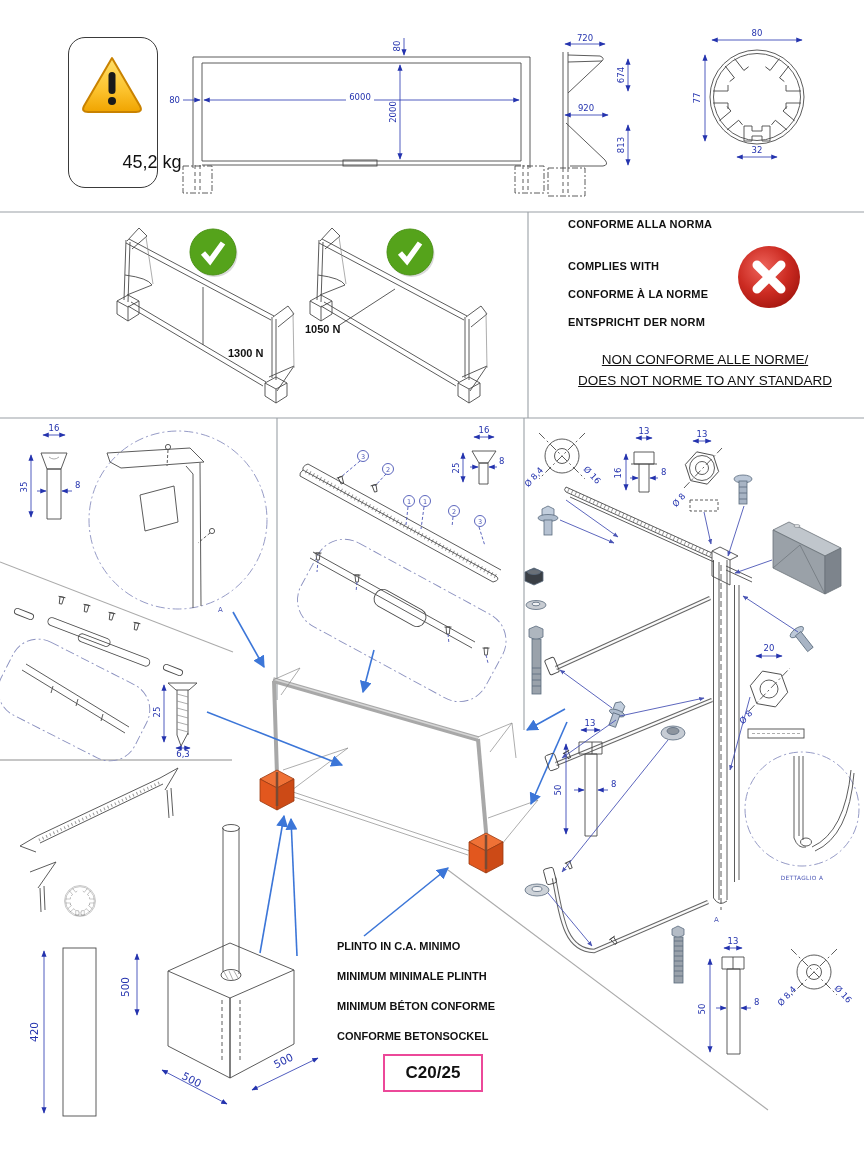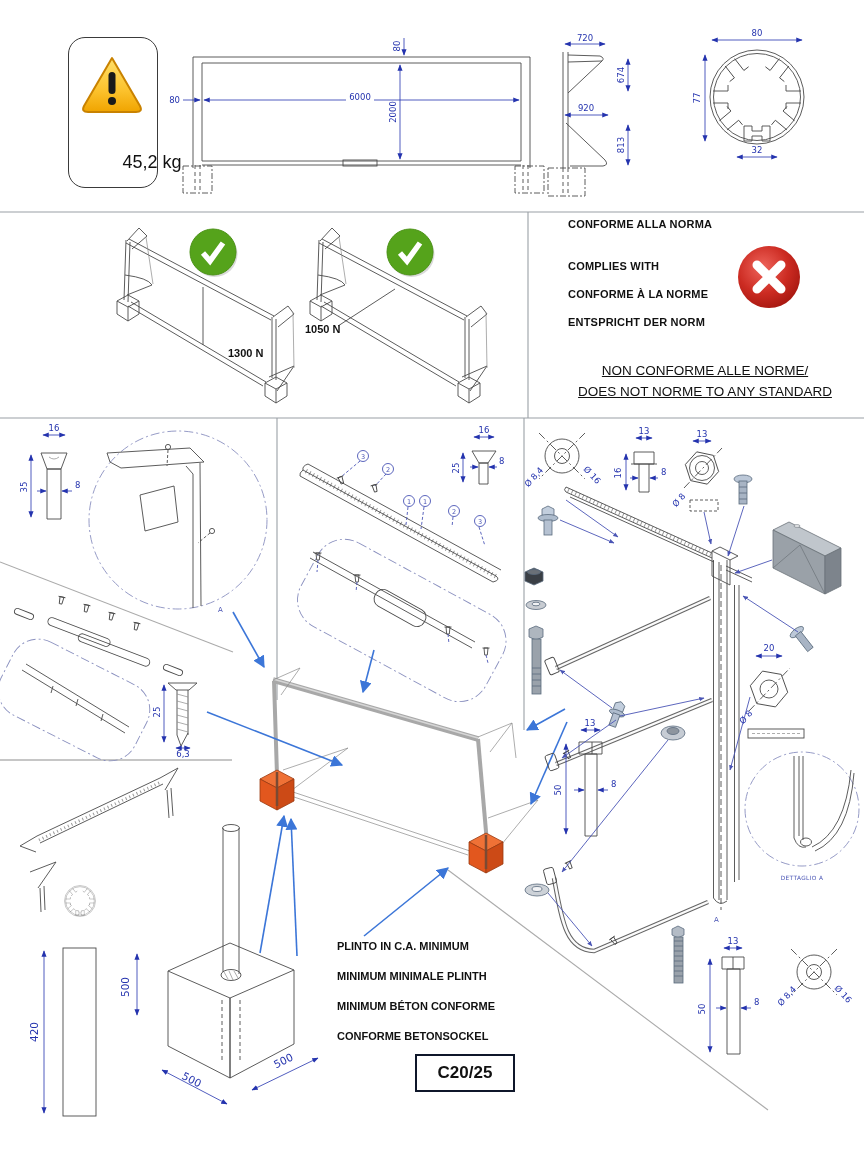--- a/index.html
+++ b/index.html
@@ -9,26 +9,26 @@
   .ov{position:absolute;color:#111;}
   
   .wcard{left:68px;top:37px;width:88px;height:149px;border:1.6px solid #3a3a3a;border-radius:17px;}
   .wval{left:68px;top:152px;width:88px;text-align:center;font-size:18px;padding-left:40px;}
   
   .sbox{left:672px;top:172px;width:168px;height:33px;border:2.5px solid #111;
         display:flex;align-items:center;justify-content:center;font-size:19px;font-weight:bold;}
   
   .norm{left:568px;font-size:11px;font-weight:bold;letter-spacing:.2px;}
   .fail{left:552px;top:349px;width:306px;text-align:center;font-size:13.5px;line-height:21px;
-        text-decoration:underline;margin-top:11px;}
+        text-decoration:underline;}
   .load{font-size:11px;font-weight:bold;}
   
   .pl{left:337px;font-size:11px;font-weight:bold;}
-  .cbox{left:383px;top:1054px;width:96px;height:34px;border:2px solid #0f172a;
-        display:flex;align-items:center;justify-content:center;font-size:17px;font-weight:bold;margin-left:32px;}
+  .cbox{left:383px;top:1054px;width:96px;height:34px;border:2px solid #ec4899;
+        display:flex;align-items:center;justify-content:center;font-size:17px;font-weight:bold;}
   
   text{font-family:"DejaVu Sans",sans-serif;}
   .dim{font-size:8.5px;fill:#2433ae;}
   .dimB{font-size:10.5px;fill:#2433ae;}
   .co{font-size:6.5px;fill:#4a55b5;}
   .calA{font-size:7px;fill:#4a55b5;}
   .cap{font-size:5.8px;fill:#4a55b5;letter-spacing:.4px;}
   .ln{stroke:#4a4a4a;stroke-width:.9;fill:none;}
   .lt{stroke:#8a8a8a;stroke-width:.7;fill:none;}
   .dimln{stroke:#2433ae;stroke-width:.8;fill:none;}
@@ -527,19 +527,19 @@
 
 <div class="ov norm" style="top:218px;">CONFORME ALLA NORMA</div>
 <div class="ov norm" style="top:260px;">COMPLIES WITH</div>
 <div class="ov norm" style="top:288px;">CONFORME À LA NORME</div>
 <div class="ov norm" style="top:316px;">ENTSPRICHT DER NORM</div>
 <div class="ov fail">
   <span>NON CONFORME ALLE NORME/</span><br>
   <span>DOES NOT NORME TO ANY STANDARD</span>
 </div>
 
-<div class="ov pl" style="top:940px;">PLINTO IN C.A. MINIMUM</div>
+<div class="ov pl" style="top:940px;">PLINTO IN C.A. MINIMO</div>
 <div class="ov pl" style="top:970px;">MINIMUM MINIMALE PLINTH</div>
 <div class="ov pl" style="top:1000px;">MINIMUM BÉTON CONFORME</div>
 <div class="ov pl" style="top:1030px;">CONFORME BETONSOCKEL</div>
 <div class="ov cbox">C20/25</div>
 
 </div>
 
 </body></html>

